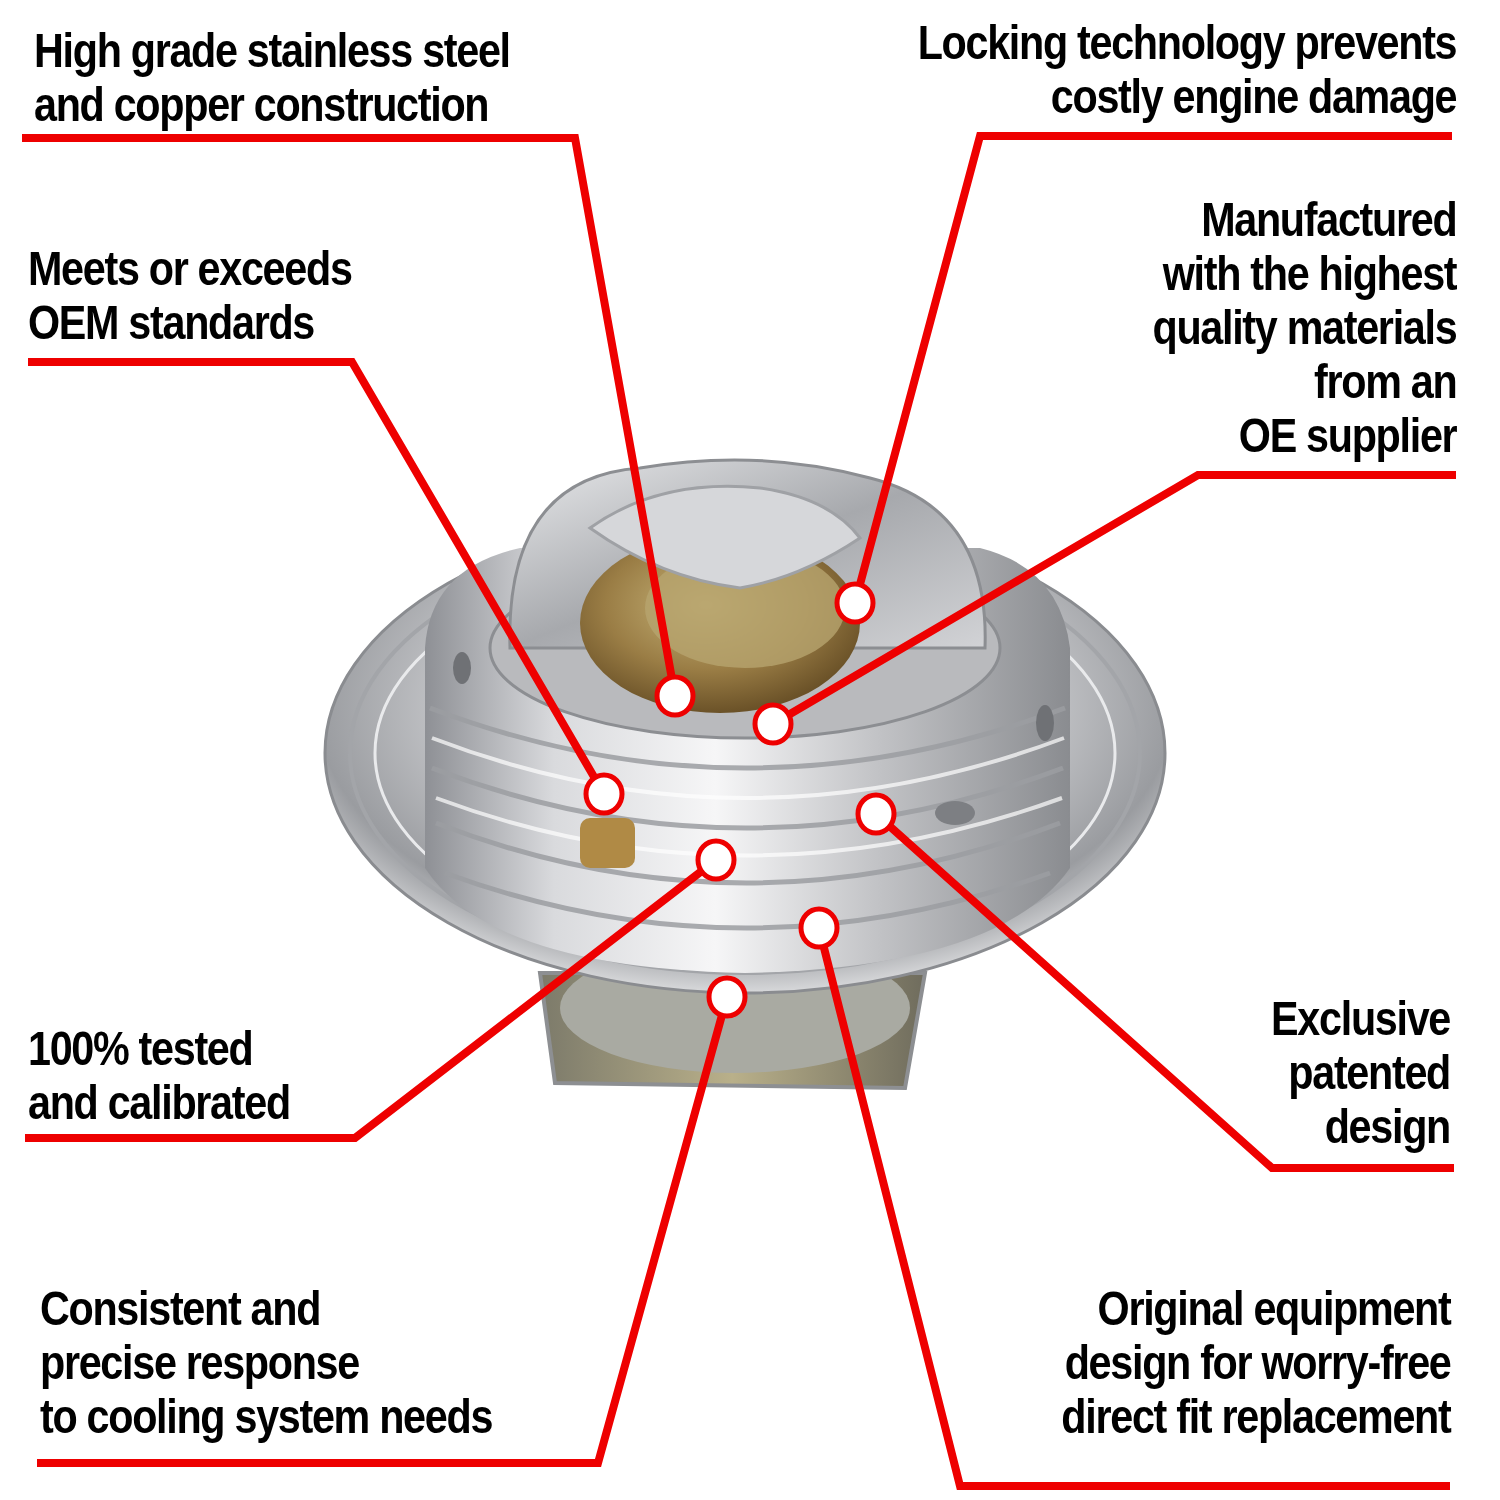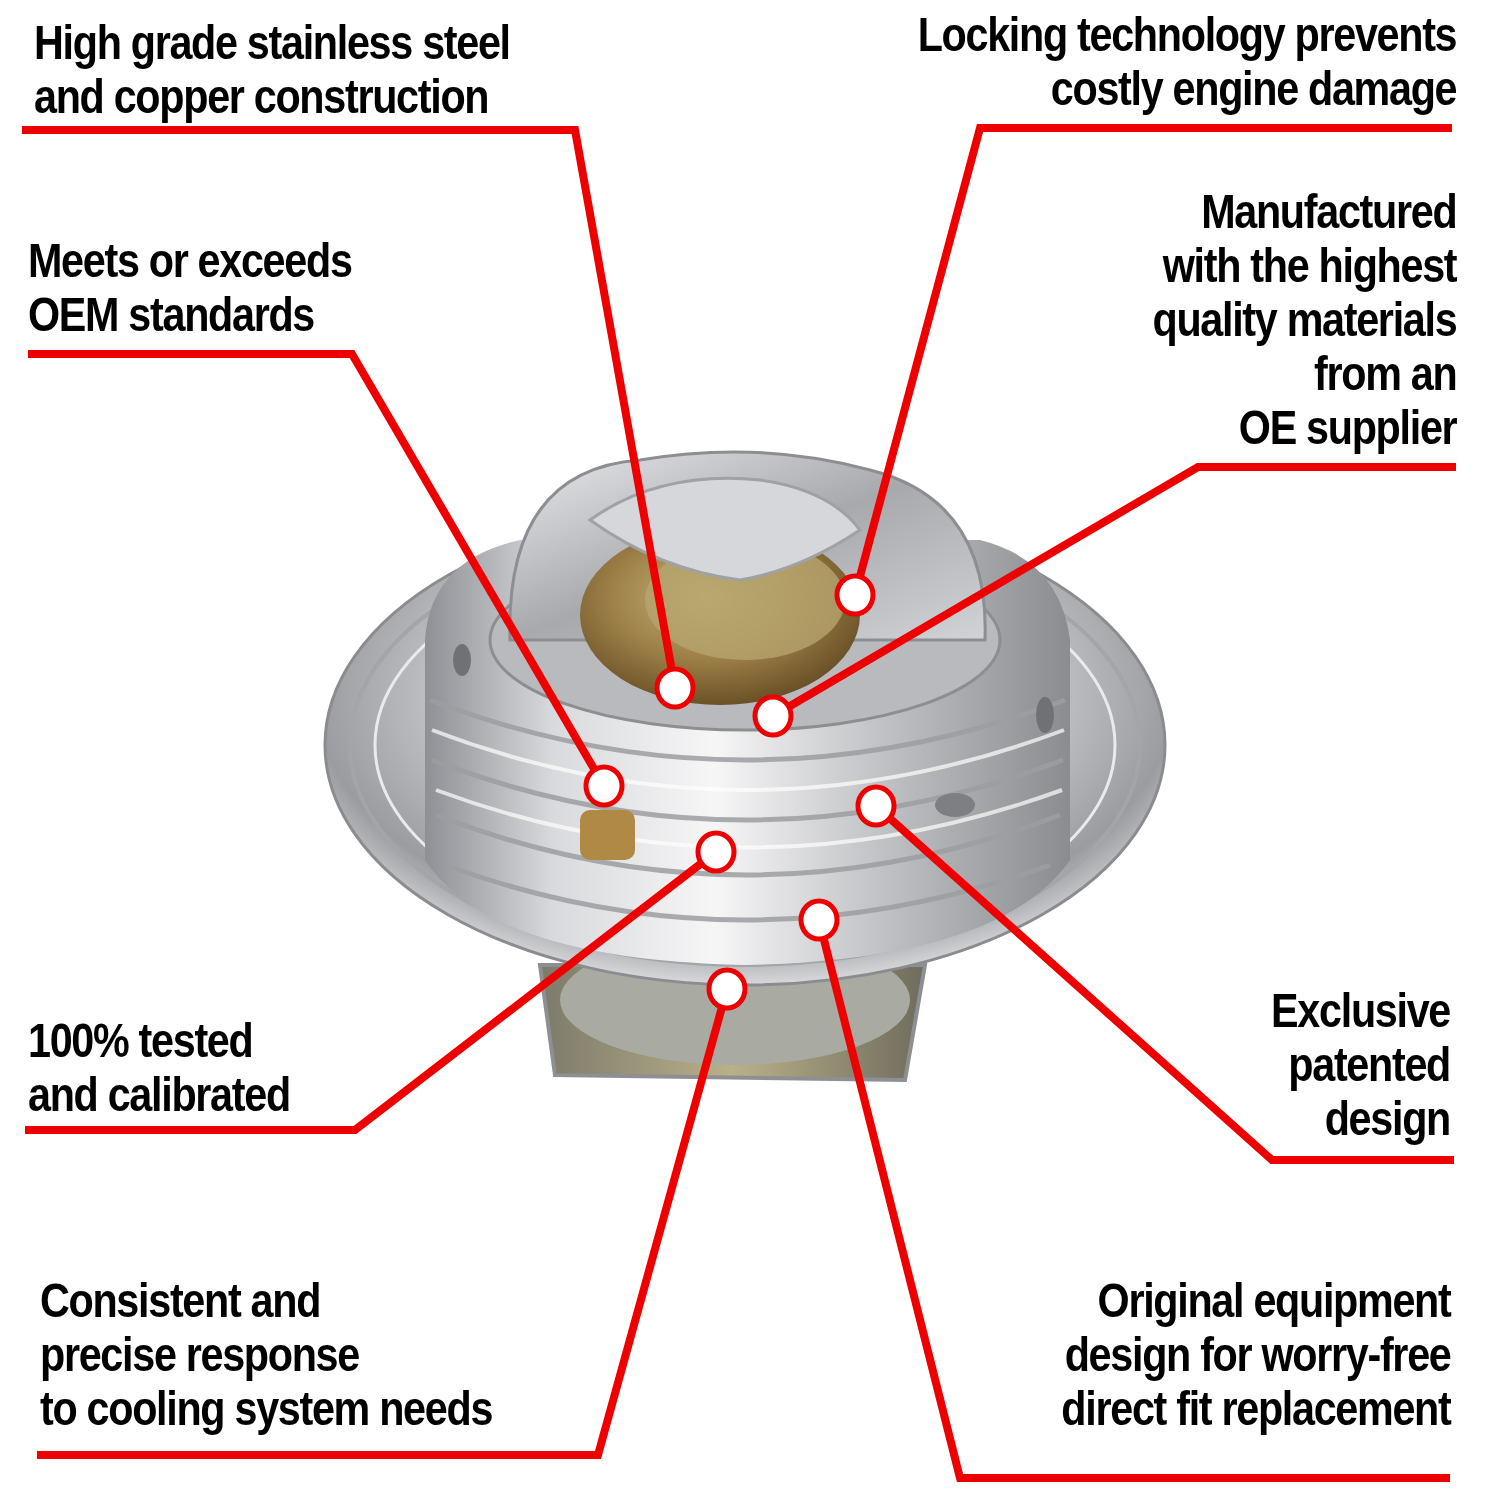--- a/index.html
+++ b/index.html
@@ -1,18 +1,18 @@
 <!DOCTYPE html>
 <html><head>
 <meta charset="utf-8">
 <style>
   html, body { margin: 0; padding: 0; background: #ffffff; }
   body { width: 1500px; height: 1500px; position: relative; overflow: hidden;
          font-family: "Liberation Sans", "DejaVu Sans", sans-serif; }
-  #stage { position: absolute; left: 0; top: 0; width: 1500px; height: 1188px; }
+  #stage { position: absolute; left: 0; top: 8px; width: 1500px; height: 1188px; }
   .label { position: absolute; color: #000; font-weight: bold;
            font-size: 48px; line-height: 54px; letter-spacing: -1.5px;
            transform: scaleX(0.86); white-space: nowrap; }
   .label.left  { transform-origin: left top; text-align: left; }
   .label.right { transform-origin: right top; text-align: right; }
   .label span { display: block; }
 </style>
 </head>
 <body>
 

